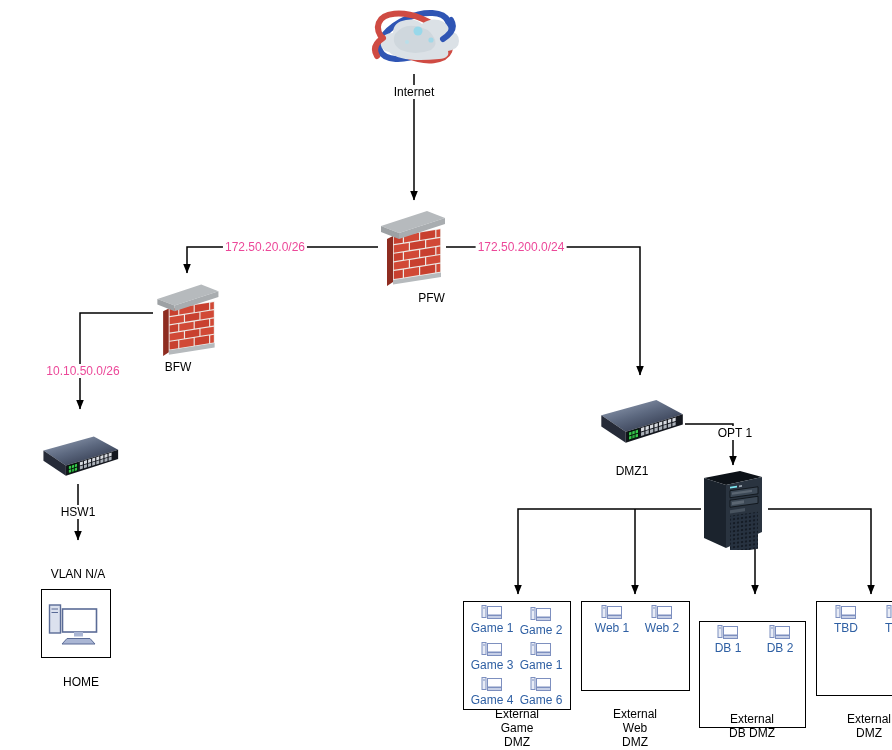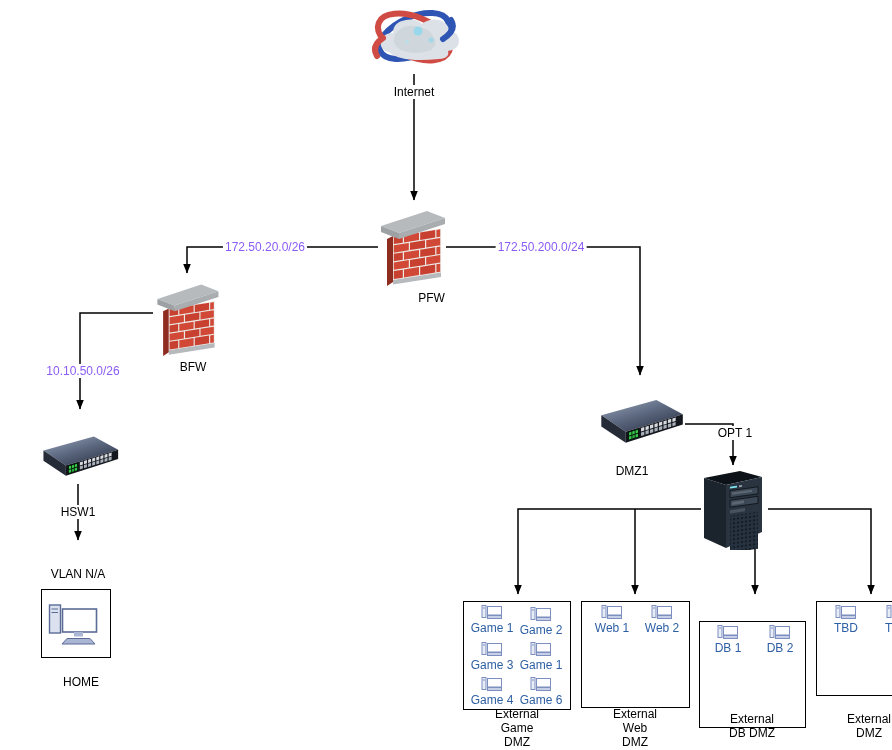--- a/index.html
+++ b/index.html
@@ -2,21 +2,21 @@
 <html><head>
 <meta charset="utf-8">
 <style>
   html,body{margin:0;padding:0;background:#fff;}
   .canvas{
     position:relative;width:892px;height:750px;background:#ffffff;overflow:hidden;
     font-family:"Liberation Sans",sans-serif;font-size:12px;color:#000;margin-left:33px;
   }
   .lbl{position:absolute;transform:translateX(-50%);white-space:nowrap;text-align:center;line-height:14px;}
   .lbl.bg{background:#fff;padding:0 2px;}
-  .lbl.subnet{color:#8b5cf6;}
+  .lbl.subnet{color:#ec4899;}
   .icon{position:absolute;}
   .icon svg{display:block;}
   .connectors{position:absolute;left:0;top:0;pointer-events:none;}
   .zone{position:absolute;border:1.5px solid #000;background:#fff;box-sizing:border-box;}
   .zone-caption{position:absolute;transform:translateX(-50%);text-align:center;white-space:pre-line;line-height:14px;}
   .host{position:absolute;width:50px;display:flex;flex-direction:column;align-items:center;}
   .host-label{color:#2e5fa3;margin-top:1px;line-height:13px;}
   .home-box{position:absolute;border:1.5px solid #000;background:#fff;box-sizing:border-box;
     display:flex;align-items:center;justify-content:center;}
 </style>
@@ -124,23 +124,23 @@
           <rect x="11" y="35.2" width="15" height="8" fill="#d14936"></rect>
           <rect x="27.2" y="35.2" width="15" height="8" fill="#c8402f"></rect>
           <rect x="43.4" y="35.2" width="3.8" height="8" fill="#d14936"></rect>
         <rect x="0" y="44" width="48" height="4.5" fill="#b6babd"></rect>
       </g>
       <polygon points="6,24 52,9 70,16 24,31" fill="#b6babd"></polygon>
       <polygon points="6,24 24,31 24,37 6,30" fill="#9da1a4"></polygon>
       <polygon points="24,31 70,16 70,22 24,37" fill="#a9adb0"></polygon>
     </svg>
   </div>
-  <div class="lbl" style="left:160px;top:360px;">BFW</div>
+  <div class="lbl" style="left:145px;top:360px;">BFW</div>
   <div class="lbl bg subnet" style="left:232px;top:240px;">172.50.20.0/26</div>
-  <div class="lbl bg subnet" style="left:508px;top:240px;">172.50.200.0/24</div>
+  <div class="lbl bg subnet" style="left:488px;top:240px;">172.50.200.0/24</div>
   <div class="lbl bg subnet" style="left:50px;top:364px;">10.10.50.0/26</div>
 
   <div class="icon" style="left:3px;top:433px;">
     <svg width="84" height="52" viewBox="0 0 90 54">
       <polygon points="8,18 62,3 88,17 32,34" fill="url(#swtop)"></polygon>
       <polygon points="8,18 32,34 32,45 8,29" fill="#262b38"></polygon>
       <polygon points="32,34 88,17 88,27 32,45" fill="#14171e"></polygon>
       <g transform="translate(34,35) skewY(-17)">
         <rect x="0" y="-1" width="11" height="9" fill="#06170b"></rect>
         <rect x="1.2" y="0.2" width="2.4" height="3" fill="#35c84a"></rect>
@@ -289,21 +289,21 @@
           <rect x="6.5" y="2.5" width="14" height="8.5" fill="#fdfdff" stroke="#7d8fbf"></rect>
           <rect x="6.5" y="11.5" width="14" height="3" fill="#c6cfe7" stroke="#7d8fbf"></rect>
         </svg>
       <div class="host-label">Game 6</div>
     </div>
   </div>
   <div class="zone-caption" style="left:484px;top:707px;">External
 Game
 DMZ</div>
 
-  <div class="zone" style="left:548px;top:601px;width:109px;height:107px;">
+  <div class="zone" style="left:548px;top:601px;width:109px;height:90px;">
     <div class="host" style="left:5px;top:2px;">
       <svg width="22" height="17" viewBox="0 0 22 17">
           <rect x="1" y="1.5" width="4" height="12" fill="#e8ecf6" stroke="#7d8fbf"></rect>
           <line x1="2" y1="4" x2="4" y2="4" stroke="#7d8fbf"></line>
           <rect x="6.5" y="2.5" width="14" height="8.5" fill="#fdfdff" stroke="#7d8fbf"></rect>
           <rect x="6.5" y="11.5" width="14" height="3" fill="#c6cfe7" stroke="#7d8fbf"></rect>
         </svg>
       <div class="host-label">Web 1</div>
     </div>
     <div class="host" style="left:55px;top:2px;">

